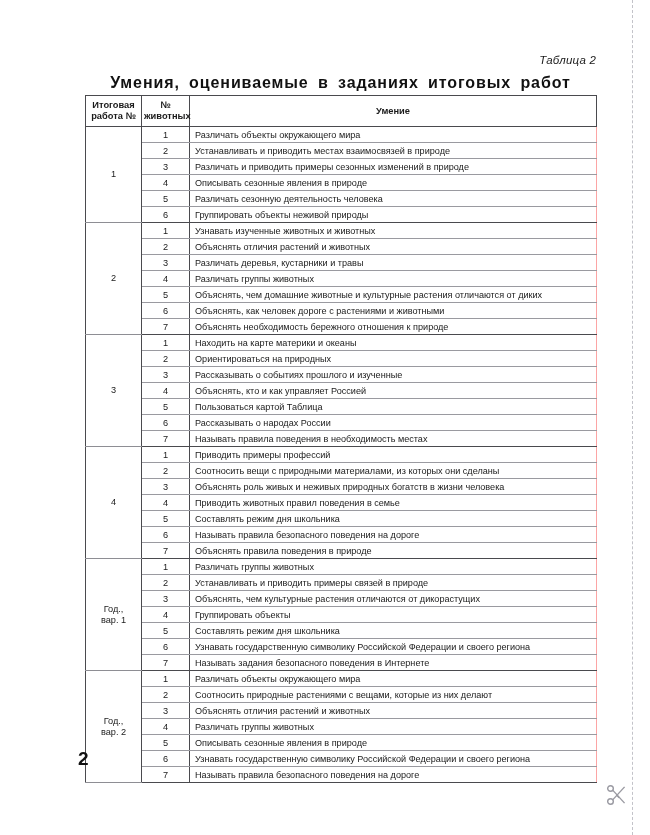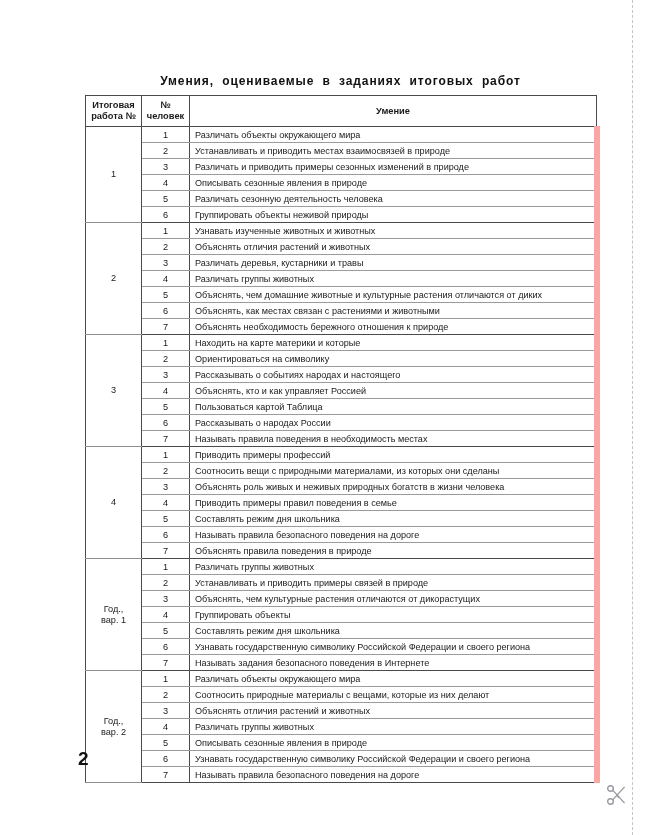--- a/index.html
+++ b/index.html
@@ -56,21 +56,21 @@
     color: #1b1b1b;
     letter-spacing: 0.2px;
   }
 
   .table-title {
     position: absolute;
     left: 85px;
     top: 74px;
     width: 511px;
     text-align: center;
-    font-size: 12px;
+    font-size: 16px;
     font-weight: bold;
     letter-spacing: 0.9px;
     word-spacing: 4px;
     color: #111111;
   }
 
   .skills-table {
     position: absolute;
     left: 85px;
     top: 95px;
@@ -116,21 +116,21 @@
     height: 15px;
     border-right: 1px solid #4a4a4e;
     border-top: 1px solid #9a9aa0;
     border-bottom: 1px solid #9a9aa0;
   }
 
   td.skill-cell {
     text-align: left;
     padding-left: 5px;
     height: 15px;
-    border-right: 6px solid #fca5a5;
+    border-right: 1px solid #fca5a5;
     border-top: 1px solid #9a9aa0;
     border-bottom: 1px solid #9a9aa0;
     white-space: nowrap;
     overflow: hidden;
   }
 
   
   tr.group-start td.task-cell,
   tr.group-start td.skill-cell {
     border-top: 1px solid #4a4a4e;
@@ -159,38 +159,39 @@
   <div class="scissors">
     <svg viewBox="0 0 24 24" width="26" height="26" fill="none" stroke="currentColor" stroke-width="1.3">
       <circle cx="6" cy="18" r="2.6"></circle>
       <circle cx="6" cy="6" r="2.6"></circle>
       <line x1="8" y1="16.5" x2="19" y2="4.5"></line>
       <line x1="8" y1="7.5" x2="19" y2="19.5"></line>
       <line x1="11.5" y1="12" x2="14" y2="14.6"></line>
     </svg>
   </div>
 
+  <div class="table-label">Таблица 2</div>
 
   <div class="table-title">Умения, оцениваемые в заданиях итоговых работ</div>
 
   <table class="skills-table">
     <colgroup>
       <col class="col-work">
       <col class="col-task">
       <col class="col-skill">
     </colgroup>
     <thead>
       <tr>
         <th>
           <span>Итоговая</span><br>
           <span>работа №</span>
         </th>
         <th>
           <span>№</span><br>
-          <span>человек</span>
+          <span>животных</span>
         </th>
         <th>Умение</th>
       </tr>
     </thead>
     <tbody id="table-body">
         <tr class="group-start">
           <td class="work-cell" rowspan="6">1</td>
           <td class="task-cell">1</td>
           <td class="skill-cell">Различать объекты окружающего мира</td>
         </tr>
@@ -230,38 +231,38 @@
         <tr>
           <td class="task-cell">4</td>
           <td class="skill-cell">Различать группы животных</td>
         </tr>
         <tr>
           <td class="task-cell">5</td>
           <td class="skill-cell">Объяснять, чем домашние животные и культурные растения отличаются от диких</td>
         </tr>
         <tr>
           <td class="task-cell">6</td>
-          <td class="skill-cell">Объяснять, как местах связан с растениями и животными</td>
+          <td class="skill-cell">Объяснять, как человек дороге с растениями и животными</td>
         </tr>
         <tr class="group-end">
           <td class="task-cell">7</td>
           <td class="skill-cell">Объяснять необходимость бережного отношения к природе</td>
         </tr>
         <tr class="group-start">
           <td class="work-cell" rowspan="7">3</td>
           <td class="task-cell">1</td>
-          <td class="skill-cell">Находить на карте материки и которые</td>
-        </tr>
-        <tr>
-          <td class="task-cell">2</td>
-          <td class="skill-cell">Ориентироваться на символику</td>
-        </tr>
-        <tr>
-          <td class="task-cell">3</td>
-          <td class="skill-cell">Рассказывать о событиях народах и настоящего</td>
+          <td class="skill-cell">Находить на карте материки и океаны</td>
+        </tr>
+        <tr>
+          <td class="task-cell">2</td>
+          <td class="skill-cell">Ориентироваться на природных</td>
+        </tr>
+        <tr>
+          <td class="task-cell">3</td>
+          <td class="skill-cell">Рассказывать о событиях прошлого и изученные</td>
         </tr>
         <tr>
           <td class="task-cell">4</td>
           <td class="skill-cell">Объяснять, кто и как управляет Россией</td>
         </tr>
         <tr>
           <td class="task-cell">5</td>
           <td class="skill-cell">Пользоваться картой Таблица</td>
         </tr>
         <tr>
@@ -280,21 +281,21 @@
         <tr>
           <td class="task-cell">2</td>
           <td class="skill-cell">Соотносить вещи с природными материалами, из которых они сделаны</td>
         </tr>
         <tr>
           <td class="task-cell">3</td>
           <td class="skill-cell">Объяснять роль живых и неживых природных богатств в жизни человека</td>
         </tr>
         <tr>
           <td class="task-cell">4</td>
-          <td class="skill-cell">Приводить примеры правил поведения в семье</td>
+          <td class="skill-cell">Приводить животных правил поведения в семье</td>
         </tr>
         <tr>
           <td class="task-cell">5</td>
           <td class="skill-cell">Составлять режим дня школьника</td>
         </tr>
         <tr>
           <td class="task-cell">6</td>
           <td class="skill-cell">Называть правила безопасного поведения на дороге</td>
         </tr>
         <tr class="group-end">
@@ -330,21 +331,21 @@
           <td class="task-cell">7</td>
           <td class="skill-cell">Называть задания безопасного поведения в Интернете</td>
         </tr>
         <tr class="group-start">
           <td class="work-cell" rowspan="7"><span>Год.,</span><br><span>вар. 2</span></td>
           <td class="task-cell">1</td>
           <td class="skill-cell">Различать объекты окружающего мира</td>
         </tr>
         <tr>
           <td class="task-cell">2</td>
-          <td class="skill-cell">Соотносить природные материалы с вещами, которые из них делают</td>
+          <td class="skill-cell">Соотносить природные растениями с вещами, которые из них делают</td>
         </tr>
         <tr>
           <td class="task-cell">3</td>
           <td class="skill-cell">Объяснять отличия растений и животных</td>
         </tr>
         <tr>
           <td class="task-cell">4</td>
           <td class="skill-cell">Различать группы животных</td>
         </tr>
         <tr>

